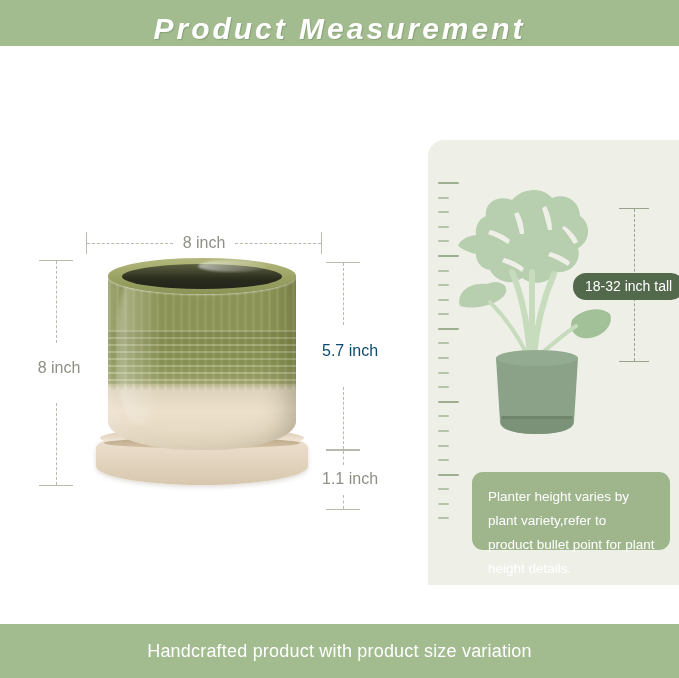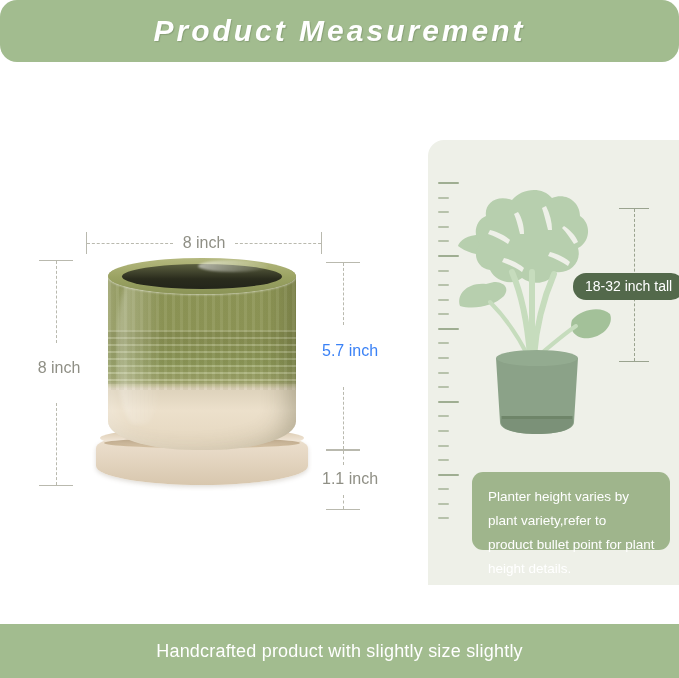--- a/index.html
+++ b/index.html
@@ -11,23 +11,23 @@
   }
   #page {
     position:relative;
     width:679px; height:678px;
     background:#ffffff;
   }
 
   
   .top-banner {
     position:absolute; left:0; top:0;
-    width:679px; height:62px;
+    width:679px; height:46px;
     background:#a2bc8f;
-    display:flex; align-items:center; justify-content:center;border-radius:17px;
+    display:flex; align-items:flex-end; justify-content:center;
   }
   .top-banner-title {
     color:#ffffff;
     font-size:30px;
     font-weight:bold;
     font-style:italic;
     letter-spacing:3px;
     white-space:nowrap;
     text-shadow:1px 1px 1px rgba(90,110,75,0.35);
   }
@@ -225,21 +225,21 @@
   .dim-body .cap.b { bottom:0; }
   .dim-body .dash {
     position:absolute; left:21px; width:0;
     border-left:1px dashed #b9b9ae;
   }
   .dim-body .dash.t { top:1px; height:62px; }
   .dim-body .dash.b { bottom:1px; height:62px; }
   .dim-body .label {
     position:absolute; left:0; top:80px;
     width:76px; text-align:left;
-    font-size:16px; color:#3b82f6;
+    font-size:16px; color:#0c4a6e;
     background:#ffffff;
   }
 
   
   .dim-saucer {
     position:absolute;
     left:322px; top:388px;
     width:80px; height:60px;
   }
   .dim-saucer .cap {
@@ -491,16 +491,16 @@
     </div>
 
     <div class="pill">18-32 inch tall</div>
 
     <div class="note">
       <div class="note-text">Planter height varies by plant variety,refer to product bullet point for plant height details.</div>
     </div>
   </div>
 
   <div class="bottom-banner">
-    <div class="bottom-banner-text">Handcrafted product with slightly size slightly</div>
+    <div class="bottom-banner-text">Handcrafted product with product size variation</div>
   </div>
 
 </div>
 
 </body></html>

